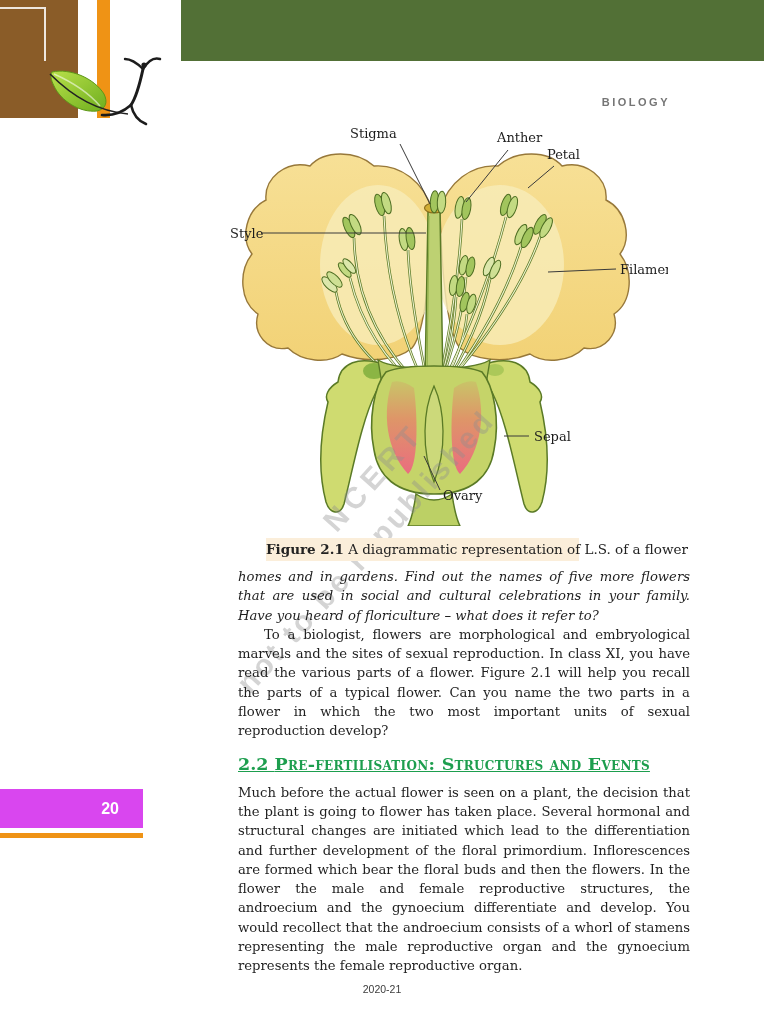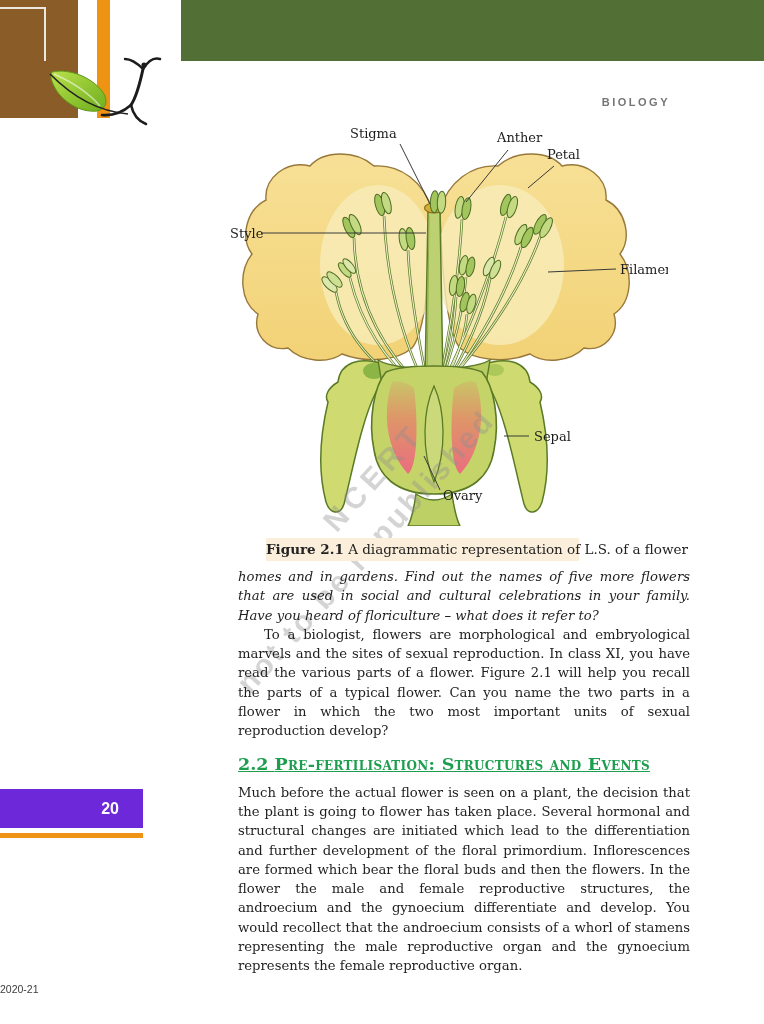--- a/index.html
+++ b/index.html
@@ -30,25 +30,25 @@
   .text-col{position:absolute;left:238px;top:567px;width:452px;
     font-family:"DejaVu Serif","Liberation Serif",serif;font-size:13.2px;
     line-height:19.3px;color:#1f1f1f;text-align:justify;}
   .text-col p{margin:0;}
   .p-italic{font-style:italic;}
   .p-indent{text-indent:26px;}
   .section-heading{margin:13px 0 9px 0;color:#1d9e4e;font-weight:bold;font-size:17.5px;
     line-height:20px;text-align:left;text-decoration:underline;}
   .section-heading .sc{font-variant:small-caps;letter-spacing:.3px;}
   
-  .page-tab{position:absolute;left:0;top:789px;width:143px;height:39px;background:#6d28d9;
+  .page-tab{position:absolute;left:0;top:789px;width:143px;height:39px;background:#d946ef;
     color:#ffffff;font-weight:bold;font-size:16px;display:flex;align-items:center;
     justify-content:flex-end;padding-right:24px;box-sizing:border-box;}
   .page-tab-underline{position:absolute;left:0;top:833px;width:143px;height:5px;background:#ef9315;}
-  .footer{position:absolute;left:0;top:983px;width:764px;
+  .footer{position:absolute;left:0;top:983px;width:764px;text-align:center;
     font-size:10.5px;color:#3c3c3c;}
 </style>
 </head>
 <body>
 
 <div class="green-band"></div>
 <div class="brown-box">
   <div class="brown-corner"></div>
 </div>
 <div class="orange-stripe"></div>

